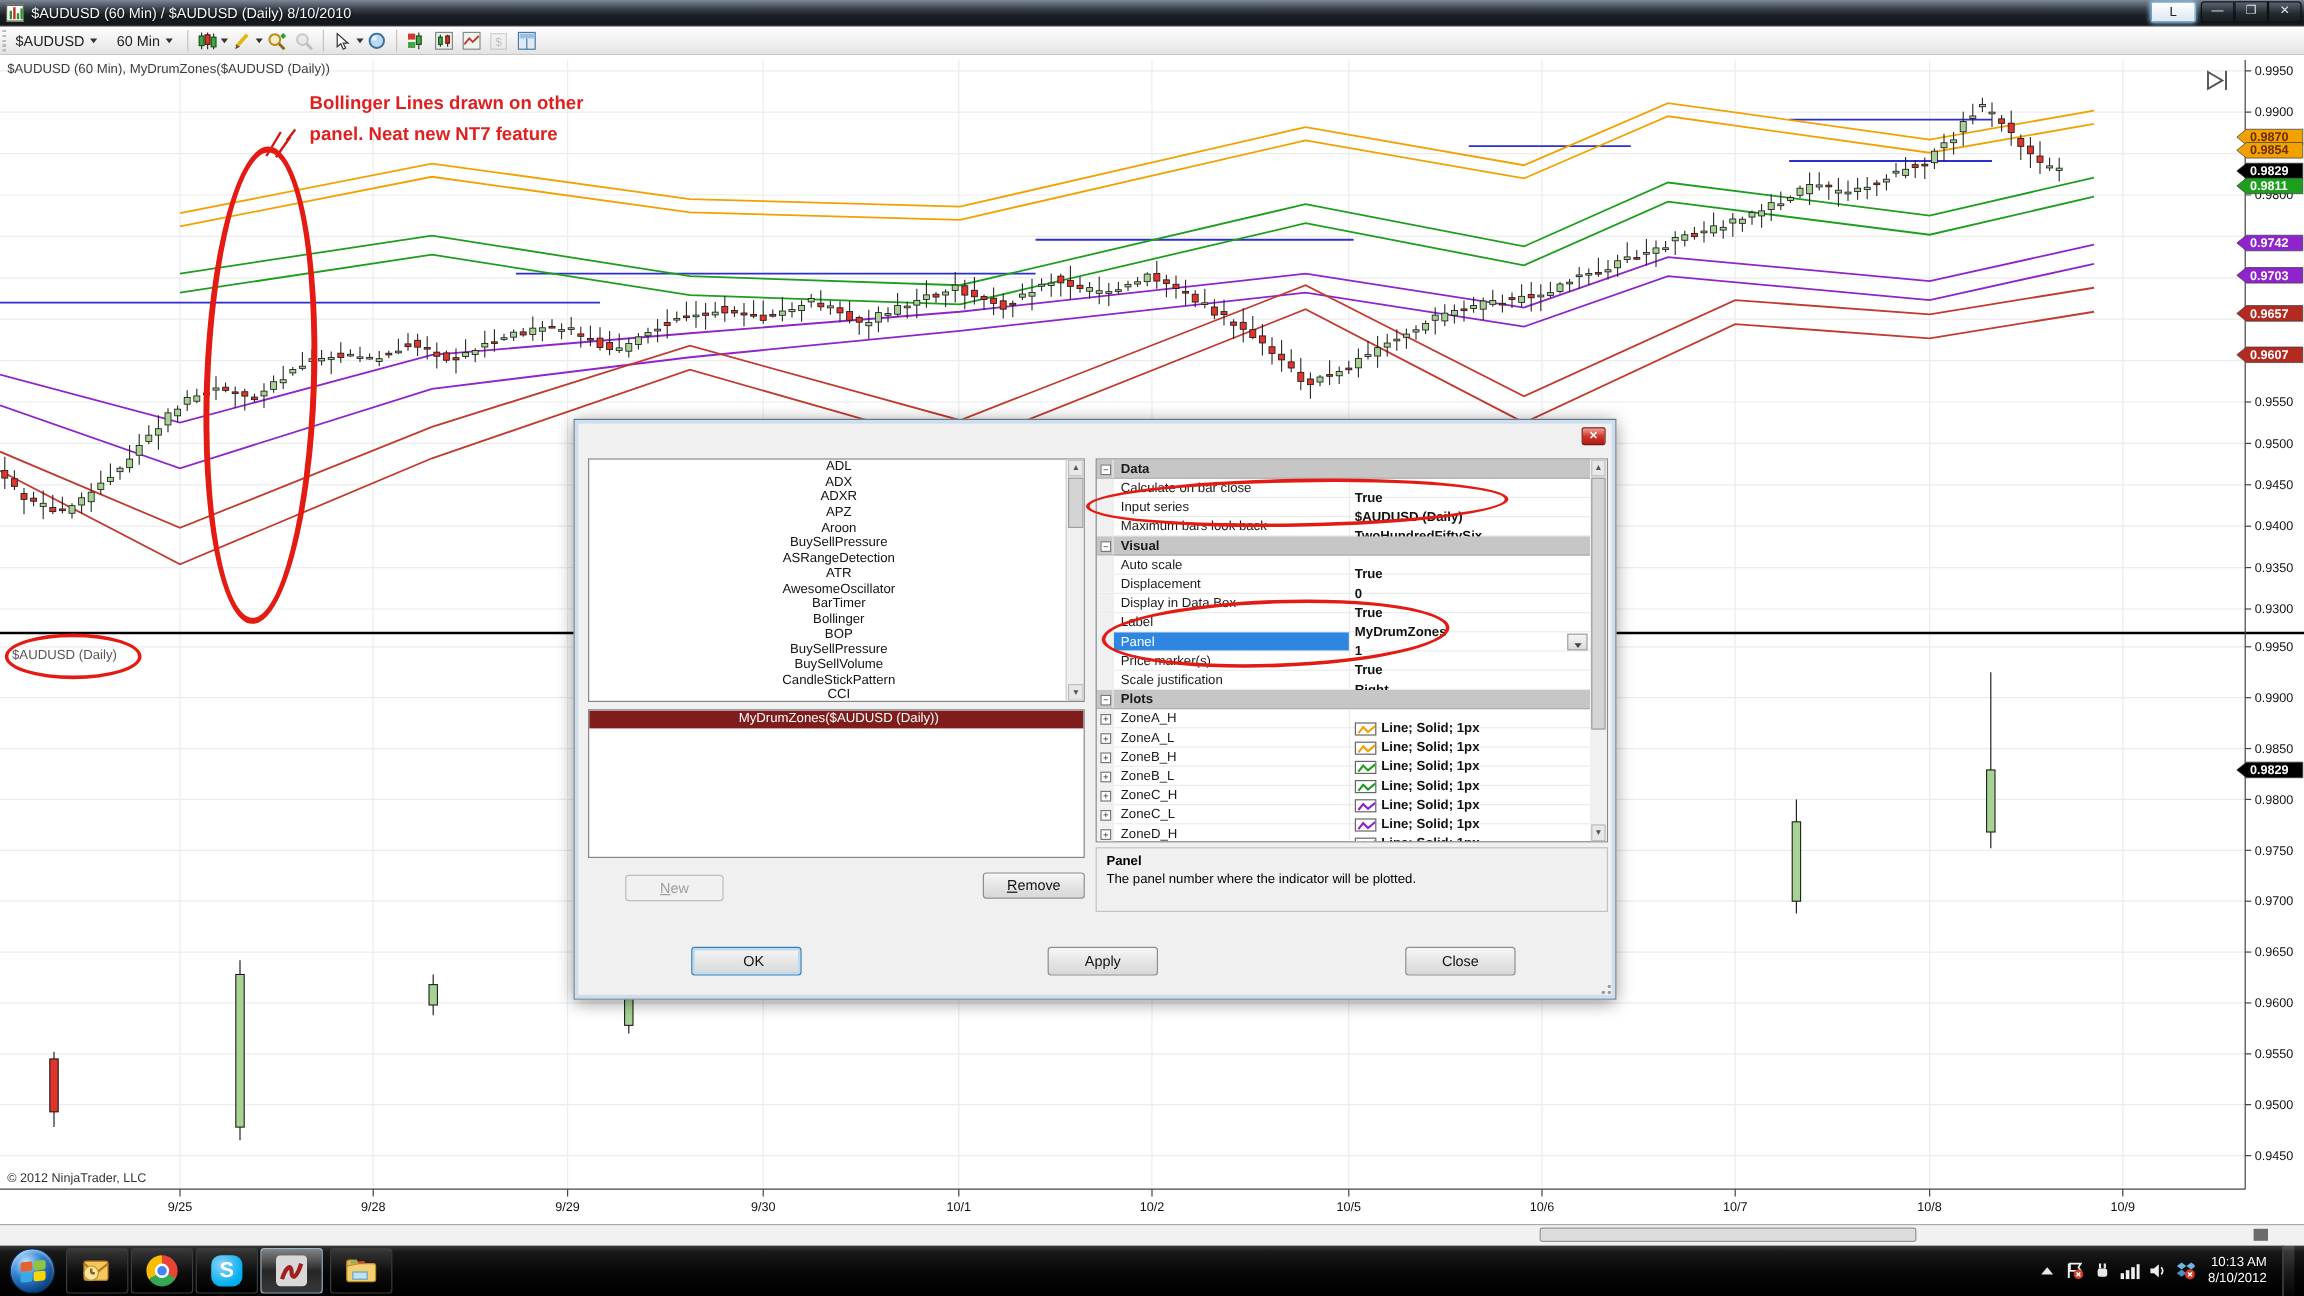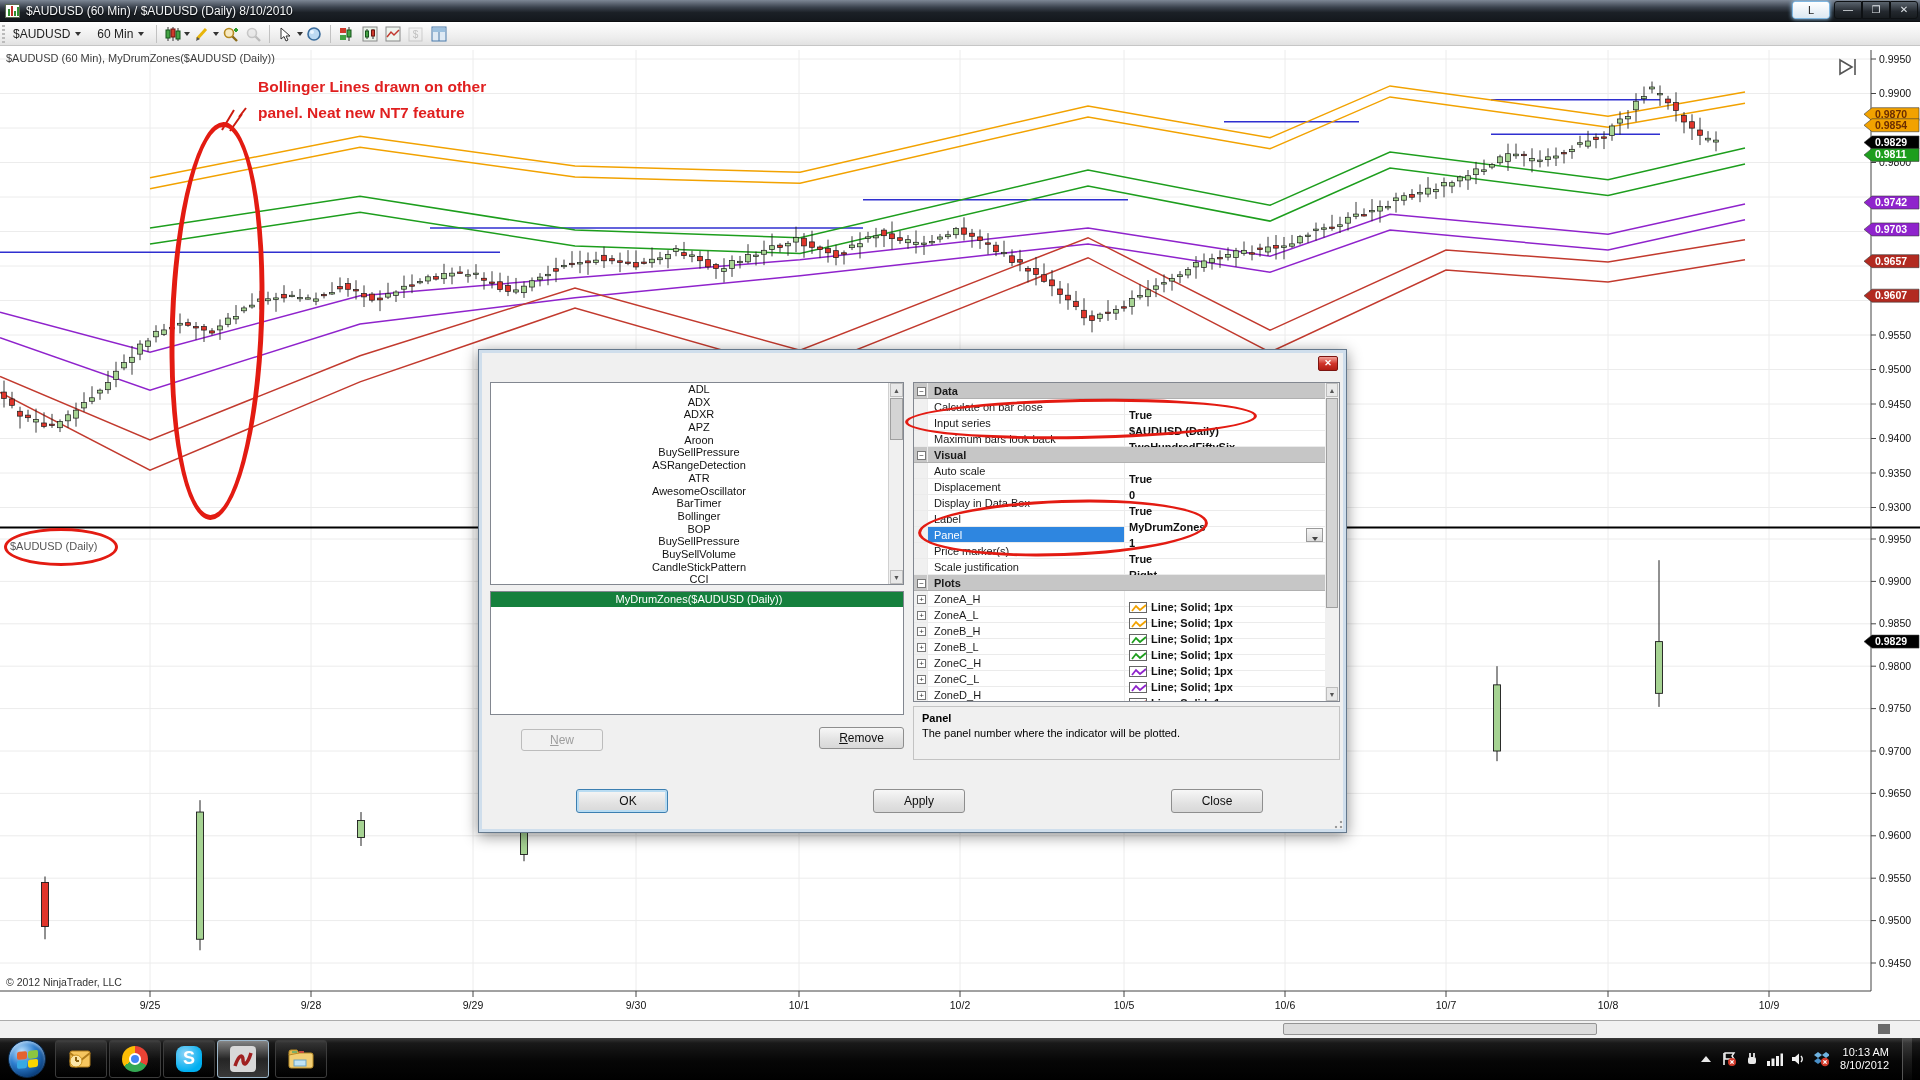--- a/index.html
+++ b/index.html
@@ -63,21 +63,21 @@
   .dlg-title { position:absolute; left:0; top:0; width:100%; height:28px;
     background:linear-gradient(#f4f9fd,#dcE9f4 45%,#cfdfee); border-bottom:1px solid #b6c8d8;
     color:#1c1c1c; font-size:12px; line-height:28px; padding-left:14px; }
   .dlg-close { position:absolute; right:8px; top:6px; width:20px; height:15px;
     background:linear-gradient(#f2a39a,#d1352b 50%,#b01d14); border:1px solid #7c1410; border-radius:2px;
     color:#fff; font-size:9px; text-align:center; line-height:13px; font-weight:bold; }
   .listbox { position:absolute; background:#fff; border:1px solid #828790; overflow:hidden; }
   #ind-list { left:11px; top:32px; width:414px; height:203px; }
   #sel-list { left:11px; top:241px; width:414px; height:124px; }
   .li { height:12.7px; line-height:12.7px; padding-left:4px; color:#111; white-space:nowrap;text-align:center; }
-  .li.sel { background:#15803d; color:#fff; height:15px; line-height:15px; }
+  .li.sel { background:#7f1d1d; color:#fff; height:15px; line-height:15px; }
   .vsb { position:absolute; right:0; top:0; width:15px; height:100%; background:#f0f0f0;
     border-left:1px solid #d0d0d0; }
   .vsb .arr { position:absolute; left:1px; width:13px; height:14px; background:#e8e8e8;
     border:1px solid #bdbdbd; color:#555; font-size:7px; text-align:center; line-height:13px; }
   .vsb .thumb { position:absolute; left:1px; width:13px; background:#d4d4d4; border:1px solid #9f9f9f; }
 
   .btn { position:absolute; height:24px; background:linear-gradient(#f7f7f7,#e2e2e2 60%,#d8d8d8);
     border:1px solid #8e8e8e; border-radius:3px; font-size:12px; color:#111; text-align:center;
     line-height:22px; }
   .btn.small { height:22px; line-height:20px; }

